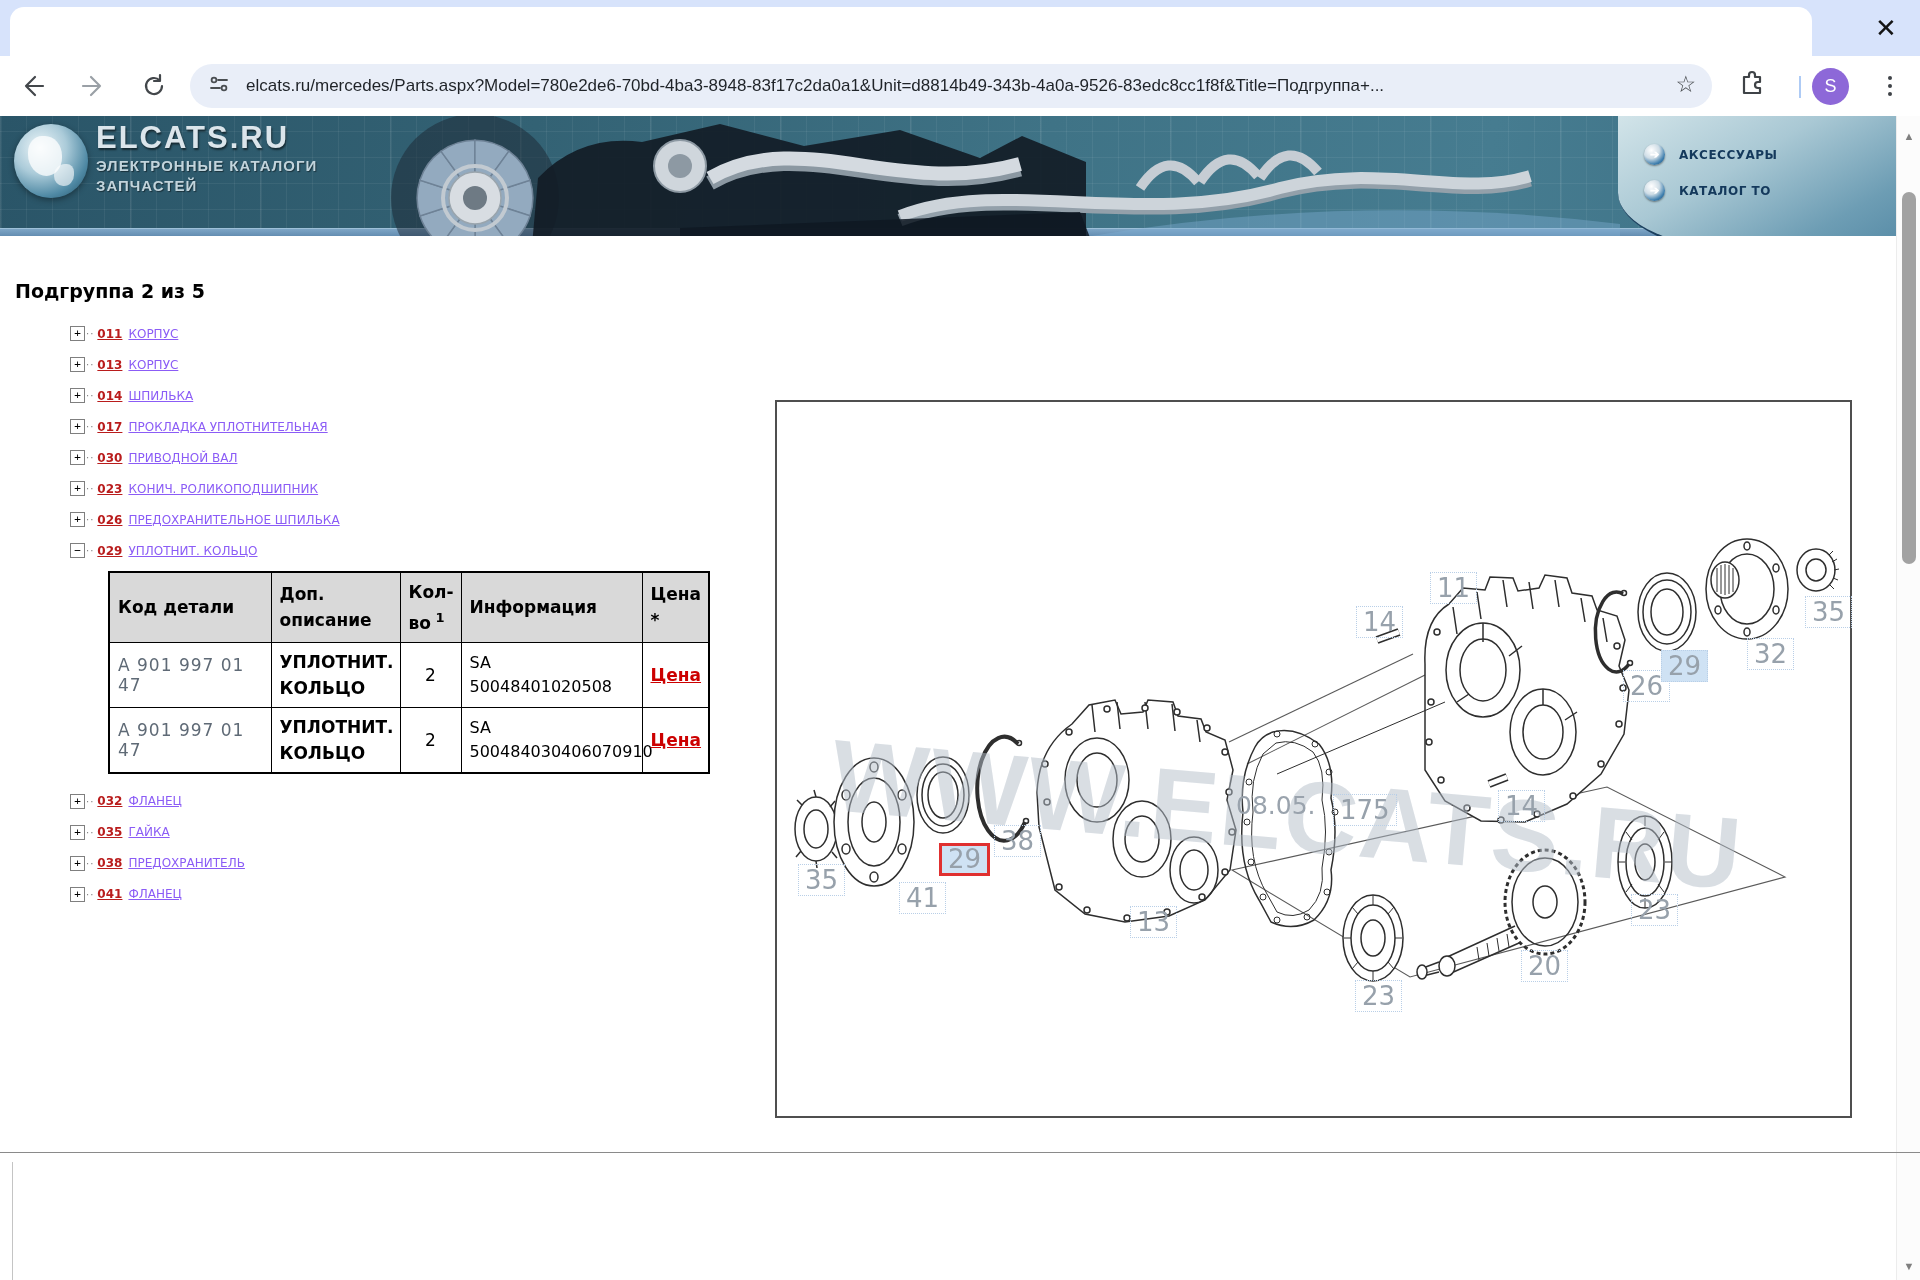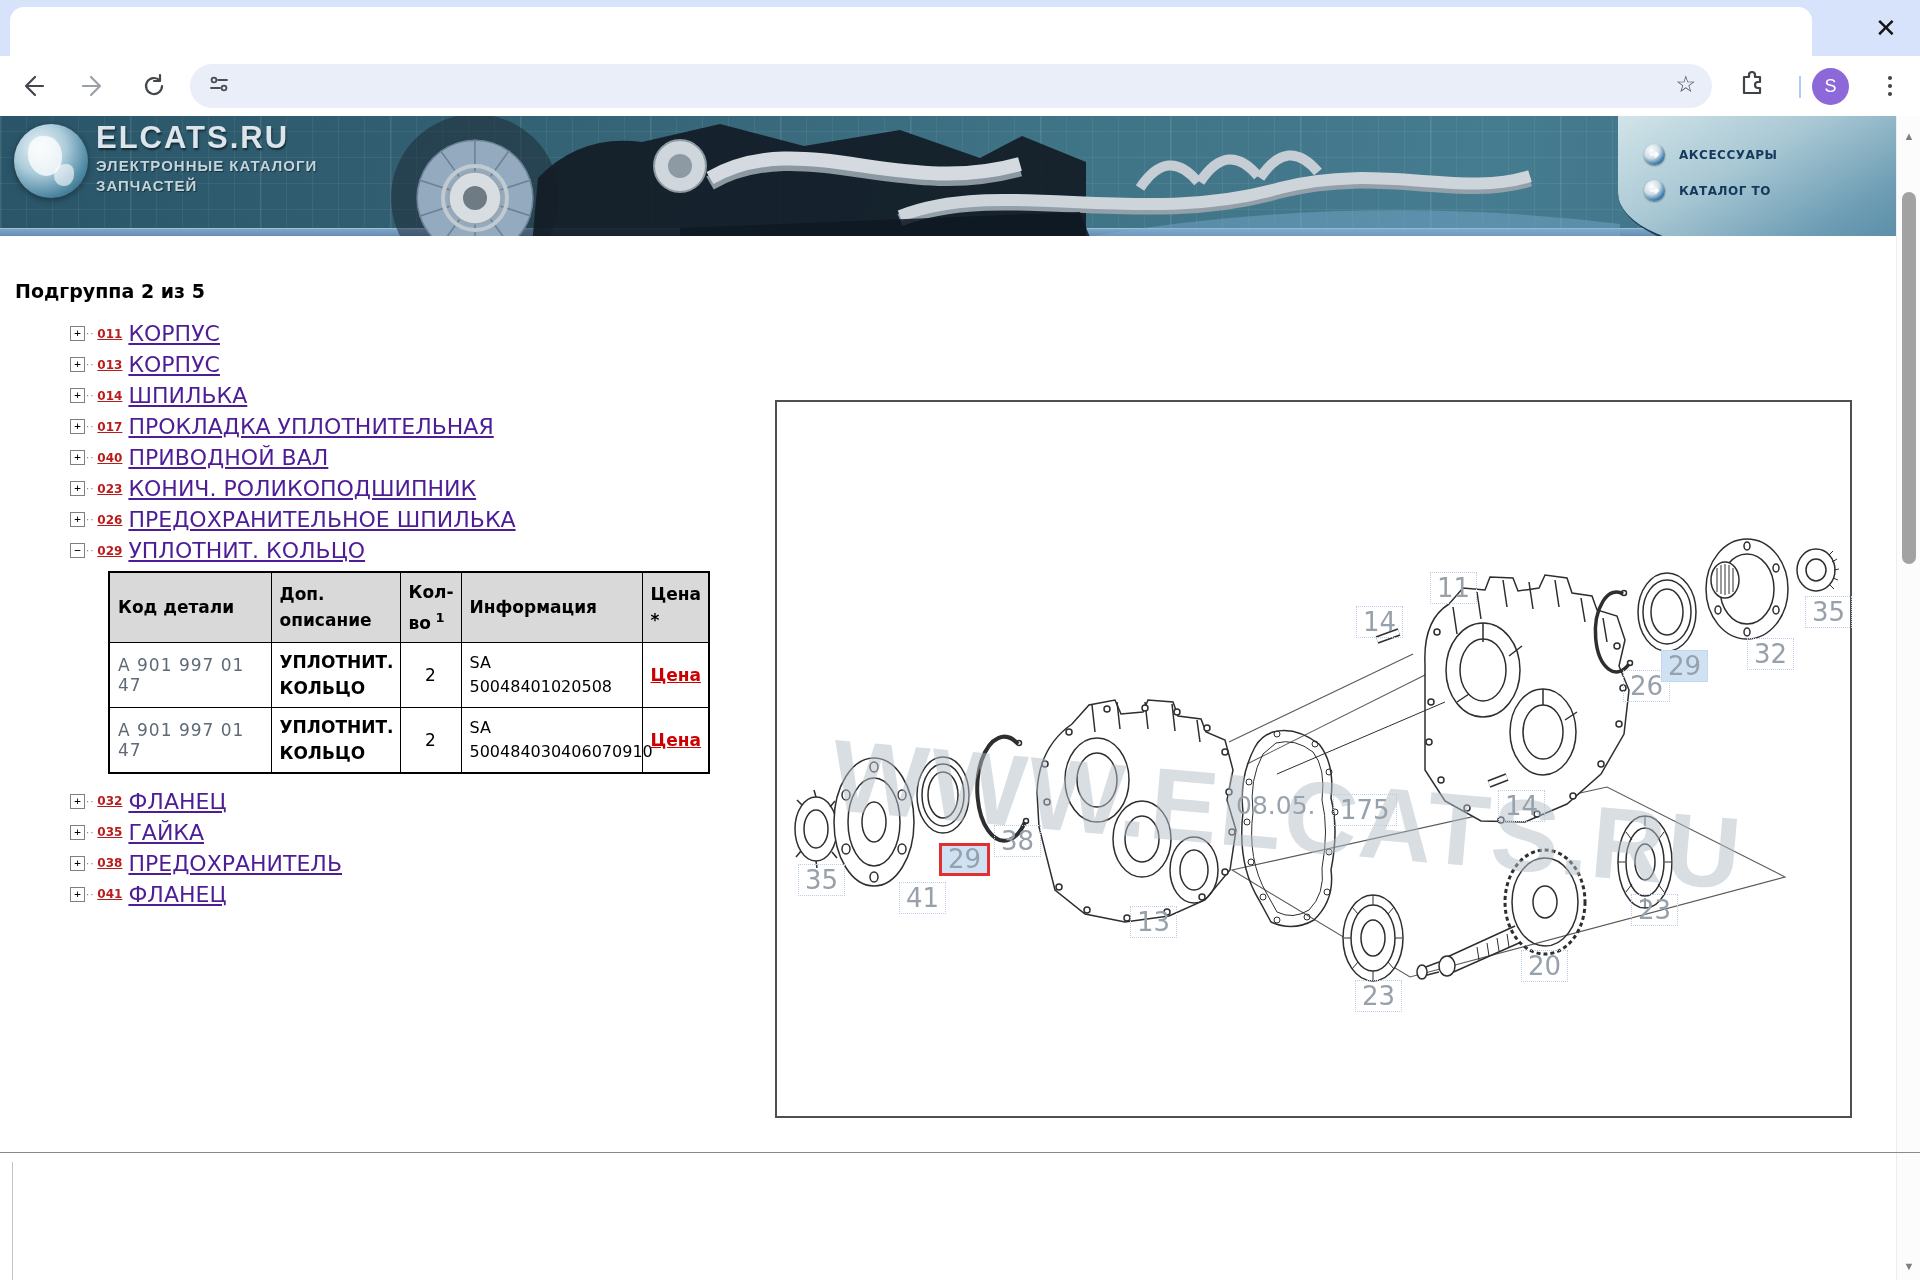--- a/index.html
+++ b/index.html
@@ -72,21 +72,21 @@
   #content{position:absolute;left:0;top:268px;width:1896px;height:884px;background:#fff;
        font-family:"DejaVu Sans",sans-serif;color:#000;}
   #page-subtitle{position:absolute;left:15px;top:12px;font-size:19px;font-weight:bold;}
   #tree{position:absolute;left:70px;top:50px;width:660px;}
   .tree-item{height:31px;display:flex;align-items:center;white-space:nowrap;}
   .tree-toggle{width:13px;height:13px;border:1px solid #7f7f7f;background:#fff;display:inline-flex;
        align-items:center;justify-content:center;font-size:11px;line-height:11px;
        font-family:"DejaVu Sans Mono",monospace;cursor:pointer;flex:0 0 auto;}
   .tree-dots{color:#808080;font-size:10px;margin:0 3px 0 1px;letter-spacing:1px;}
   .tree-num{font-size:12px;font-weight:bold;text-decoration:underline;color:#b91c1c;cursor:pointer;}
-  .tree-label{font-size:22px;text-decoration:underline;color:#4c1d95;margin-left:6px;cursor:pointer;}
+  .tree-label{font-size:12px;text-decoration:underline;color:#8b5cf6;margin-left:6px;cursor:pointer;}
   #parts-table-wrap{margin:5px 0 12px 38px;}
   table.parts{border-collapse:collapse;table-layout:fixed;width:600px;border:2px solid #000;
        font-size:17px;}
   table.parts th,table.parts td{border:1px solid #000;padding:6px 8px;vertical-align:middle;}
   table.parts th{background:#d9d9d9;text-align:left;font-weight:bold;line-height:26px;}
   td.c-code{color:#5f6a76;font-size:17px;letter-spacing:1px;padding-left:10px;}
   td.c-desc{font-weight:bold;white-space:pre-line;line-height:26px;}
   td.c-qty{text-align:center;}
   td.c-info{font-size:16px;line-height:24px;}
   td.c-price{text-align:center;}
@@ -134,20 +134,21 @@
   </div>
   <div id="urlbar">
     <span id="site-info">
       <svg width="22" height="22" viewBox="0 0 22 22">
         <circle cx="6" cy="7" r="2.4" fill="none" stroke="#4a4e52" stroke-width="1.8"></circle>
         <line x1="10" y1="7" x2="19" y2="7" stroke="#4a4e52" stroke-width="1.8" stroke-linecap="round"></line>
         <circle cx="16" cy="15" r="2.4" fill="none" stroke="#4a4e52" stroke-width="1.8"></circle>
         <line x1="3" y1="15" x2="12" y2="15" stroke="#4a4e52" stroke-width="1.8" stroke-linecap="round"></line>
       </svg>
     </span>
+    <span id="url-text">elcats.ru/mercedes/Parts.aspx?Model=780e2de6-70bd-4ba3-8948-83f17c2da0a1&amp;Unit=d8814b49-343b-4a0a-9526-83edc8cc1f8f&amp;Title=Подгруппа+...</span>
     <span id="star-btn">☆</span>
   </div>
   <div id="ext-btn">
     <svg width="28" height="28" viewBox="0 0 28 28">
       <path d="M6 10 h5 v-2 a3 3 0 1 1 6 0 v2 h5 v5 h-2 a3 3 0 1 0 0 6 h2 v5 H6 Z" transform="translate(0,-3)" fill="none" stroke="#3f4347" stroke-width="2.2" stroke-linejoin="round"></path>
     </svg>
   </div>
   <div class="chrome-divider"></div>
   <div id="avatar">S</div>
   <div id="kebab">
@@ -246,21 +247,21 @@
       </div>
       <div class="tree-item">
         <span class="tree-toggle">+</span>
         <span class="tree-dots">··</span>
         <a class="tree-num">017</a>
         <a class="tree-label">ПРОКЛАДКА УПЛОТНИТЕЛЬНАЯ</a>
       </div>
       <div class="tree-item">
         <span class="tree-toggle">+</span>
         <span class="tree-dots">··</span>
-        <a class="tree-num">040</a>
+        <a class="tree-num">030</a>
         <a class="tree-label">ПРИВОДНОЙ ВАЛ</a>
       </div>
       <div class="tree-item">
         <span class="tree-toggle">+</span>
         <span class="tree-dots">··</span>
         <a class="tree-num">023</a>
         <a class="tree-label">КОНИЧ. РОЛИКОПОДШИПНИК</a>
       </div>
       <div class="tree-item">
         <span class="tree-toggle">+</span>

